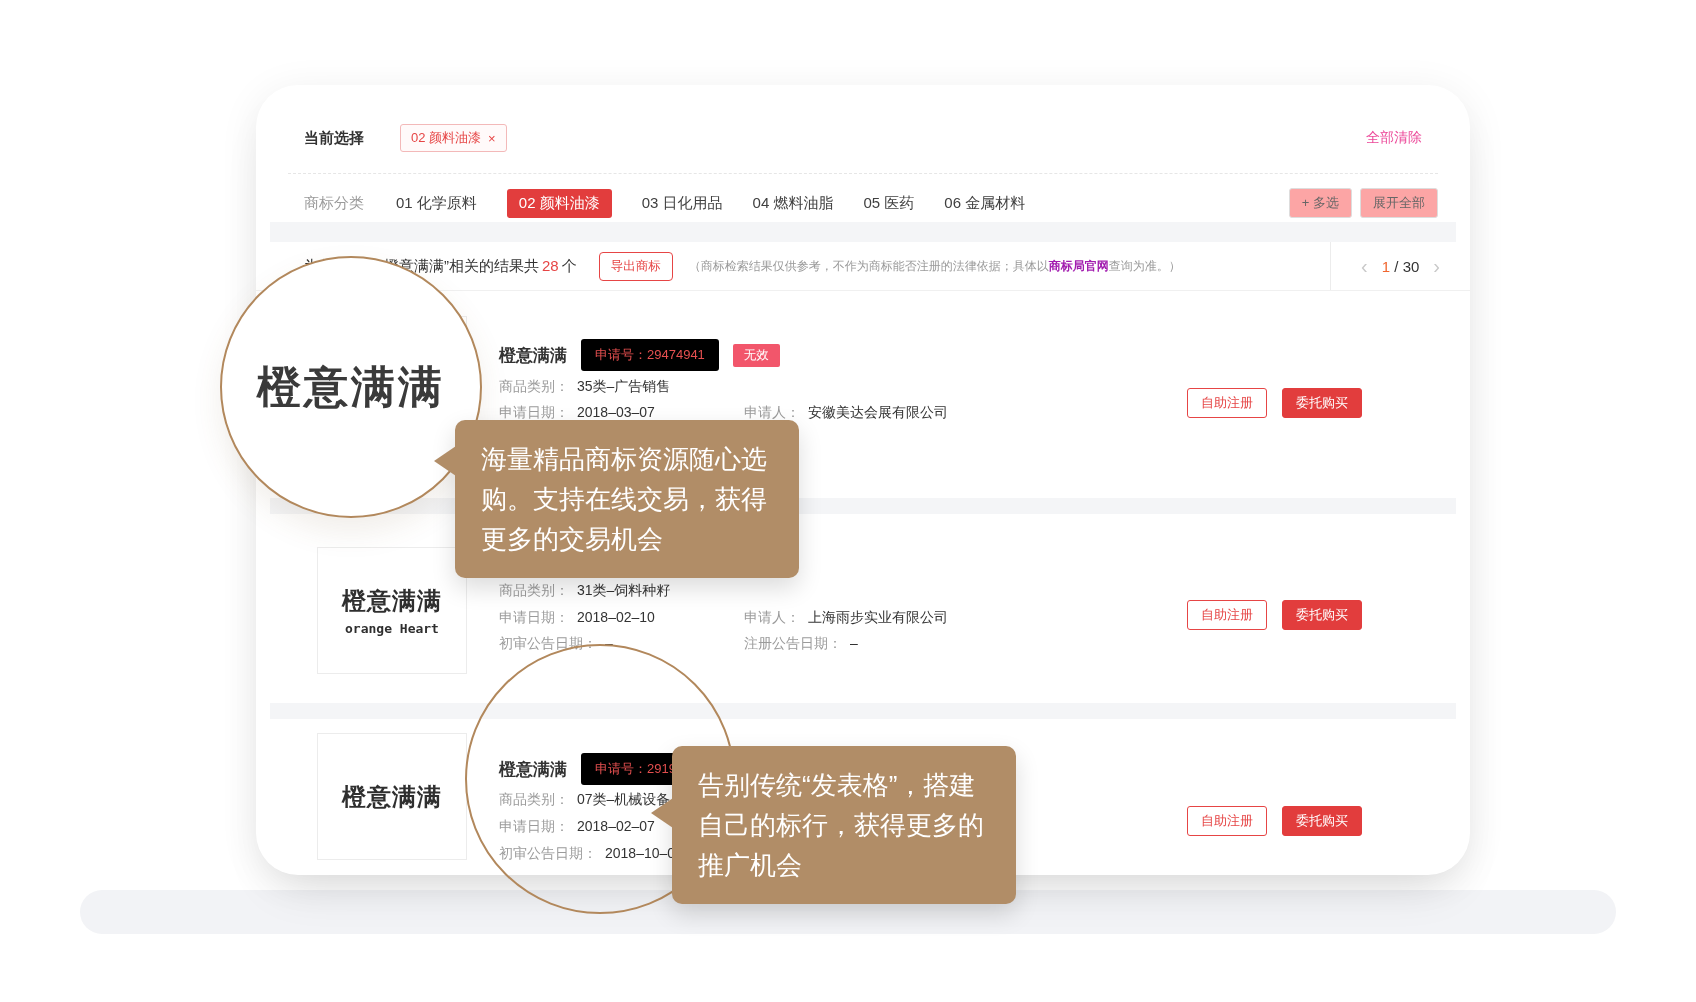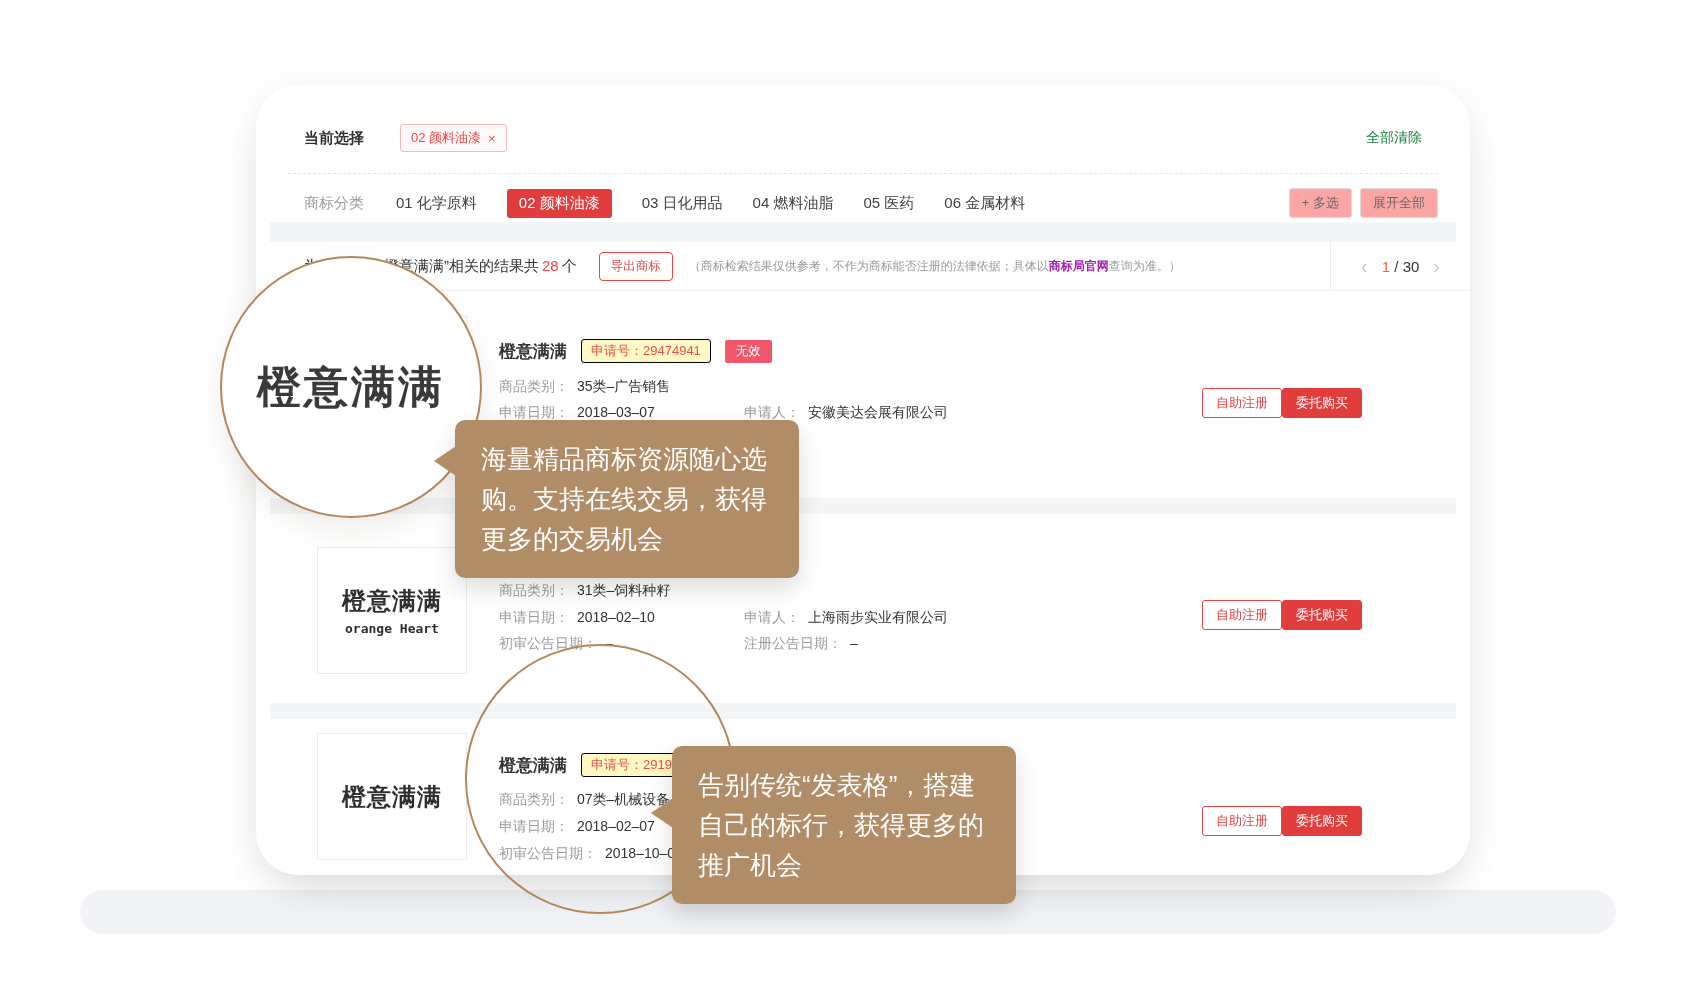--- a/index.html
+++ b/index.html
@@ -17,21 +17,21 @@
     box-shadow:0 6px 40px rgba(0,0,0,.07), 0 26px 50px -18px rgba(0,0,0,.12); }
 
   
   .filter-row1 { position:absolute; left:48px; right:48px; top:38px; height:30px;
     display:flex; align-items:center; }
   .cur-label { font-size:15px; font-weight:bold; color:#333; }
   .sel-tag { margin-left:36px; display:inline-flex; align-items:center; gap:7px;
     border:1px solid #f3b9b9; background:#fffafa; color:#e64545; font-size:13px;
     padding:4px 10px; border-radius:3px; cursor:pointer; }
   .tag-x { font-size:13px; color:#e64545; }
-  .clear-all { margin-left:auto; color:#15803d; font-size:14px; cursor:pointer; }
+  .clear-all { margin-left:auto; color:#ec4899; font-size:14px; cursor:pointer; }
 
   .dash-divider { position:absolute; left:32px; right:32px; top:88px;
     border-top:1px dashed #e6e6e6; }
 
   .filter-row2 { position:absolute; left:48px; right:32px; top:103px; height:30px;
     display:flex; align-items:center; }
   .cat-label { font-size:15px; color:#9b9b9b; margin-right:32px; }
   .cat-item { font-size:15px; color:#404040; margin-right:30px; cursor:pointer; white-space:nowrap; }
   .cat-item.active { background:#e23d3d; color:#fff; padding:5px 12px; border-radius:3px; }
   .mini-btn { border:1px solid #ddd; background:#fca5a5; color:#666; font-size:13px;
@@ -71,31 +71,31 @@
     align-items:center; justify-content:center; cursor:pointer; }
   .thumb-main { font-size:24px; color:#2f2f2f; }
   .thumb-serif { font-family:"DejaVu Serif", serif; font-weight:bold; letter-spacing:1px; }
   .thumb-sans  { font-weight:bold; letter-spacing:1px; }
   .thumb-sub { font-family:"DejaVu Sans Mono", monospace; font-weight:bold;
     font-size:13px; color:#2f2f2f; margin-top:4px; }
 
   .details { position:absolute; left:243px; right:300px; top:0; bottom:0; }
   .title-line { position:absolute; display:flex; align-items:center; gap:14px; }
   .mark-name { font-size:17px; font-weight:bold; color:#333; white-space:nowrap; }
-  .appno { border:1px solid #000000; background:#fef9c3; color:#e65050;
+  .appno { border:5px solid #000000; background:#000000; color:#e65050;
     font-size:13px; padding:2px 9px; border-radius:3px; white-space:nowrap; }
   .status { font-size:12.5px; color:#fff; padding:3px 11px; border-radius:2px; white-space:nowrap; }
   .status-invalid { background:#f2566b; }
   .status-registered { background:#d4d6da; color:#fafbfc; }
 
   .fline { position:absolute; font-size:14px; color:#333; white-space:nowrap; }
   .fl { color:#9b9b9b; margin-right:8px; }
   .fcol2 { position:absolute; left:245px; }
 
-  .row-actions { position:absolute; right:108px; display:flex; }
+  .row-actions { position:absolute; right:108px; display:flex; gap:15px; }
   .act-btn { font-size:13px; padding:5px 13px; border-radius:3px; cursor:pointer; white-space:nowrap; }
   .act-outline { border:1px solid #e64545; color:#e64545; background:#fff; }
   .act-solid { border:1px solid #e23d3d; background:#e23d3d; color:#fff; }
 
   
   .mag-circle { position:absolute; border:2px solid #b2885c; border-radius:50%; }
   .mag1 { left:220px; top:256px; width:262px; height:262px; background:#fff; z-index:20;
     display:flex; align-items:center; justify-content:center;
     box-shadow:0 14px 30px rgba(120,90,50,.10); }
   .mag1-text { font-size:44px; font-weight:bold; color:#3a3a3a; letter-spacing:3px; }

